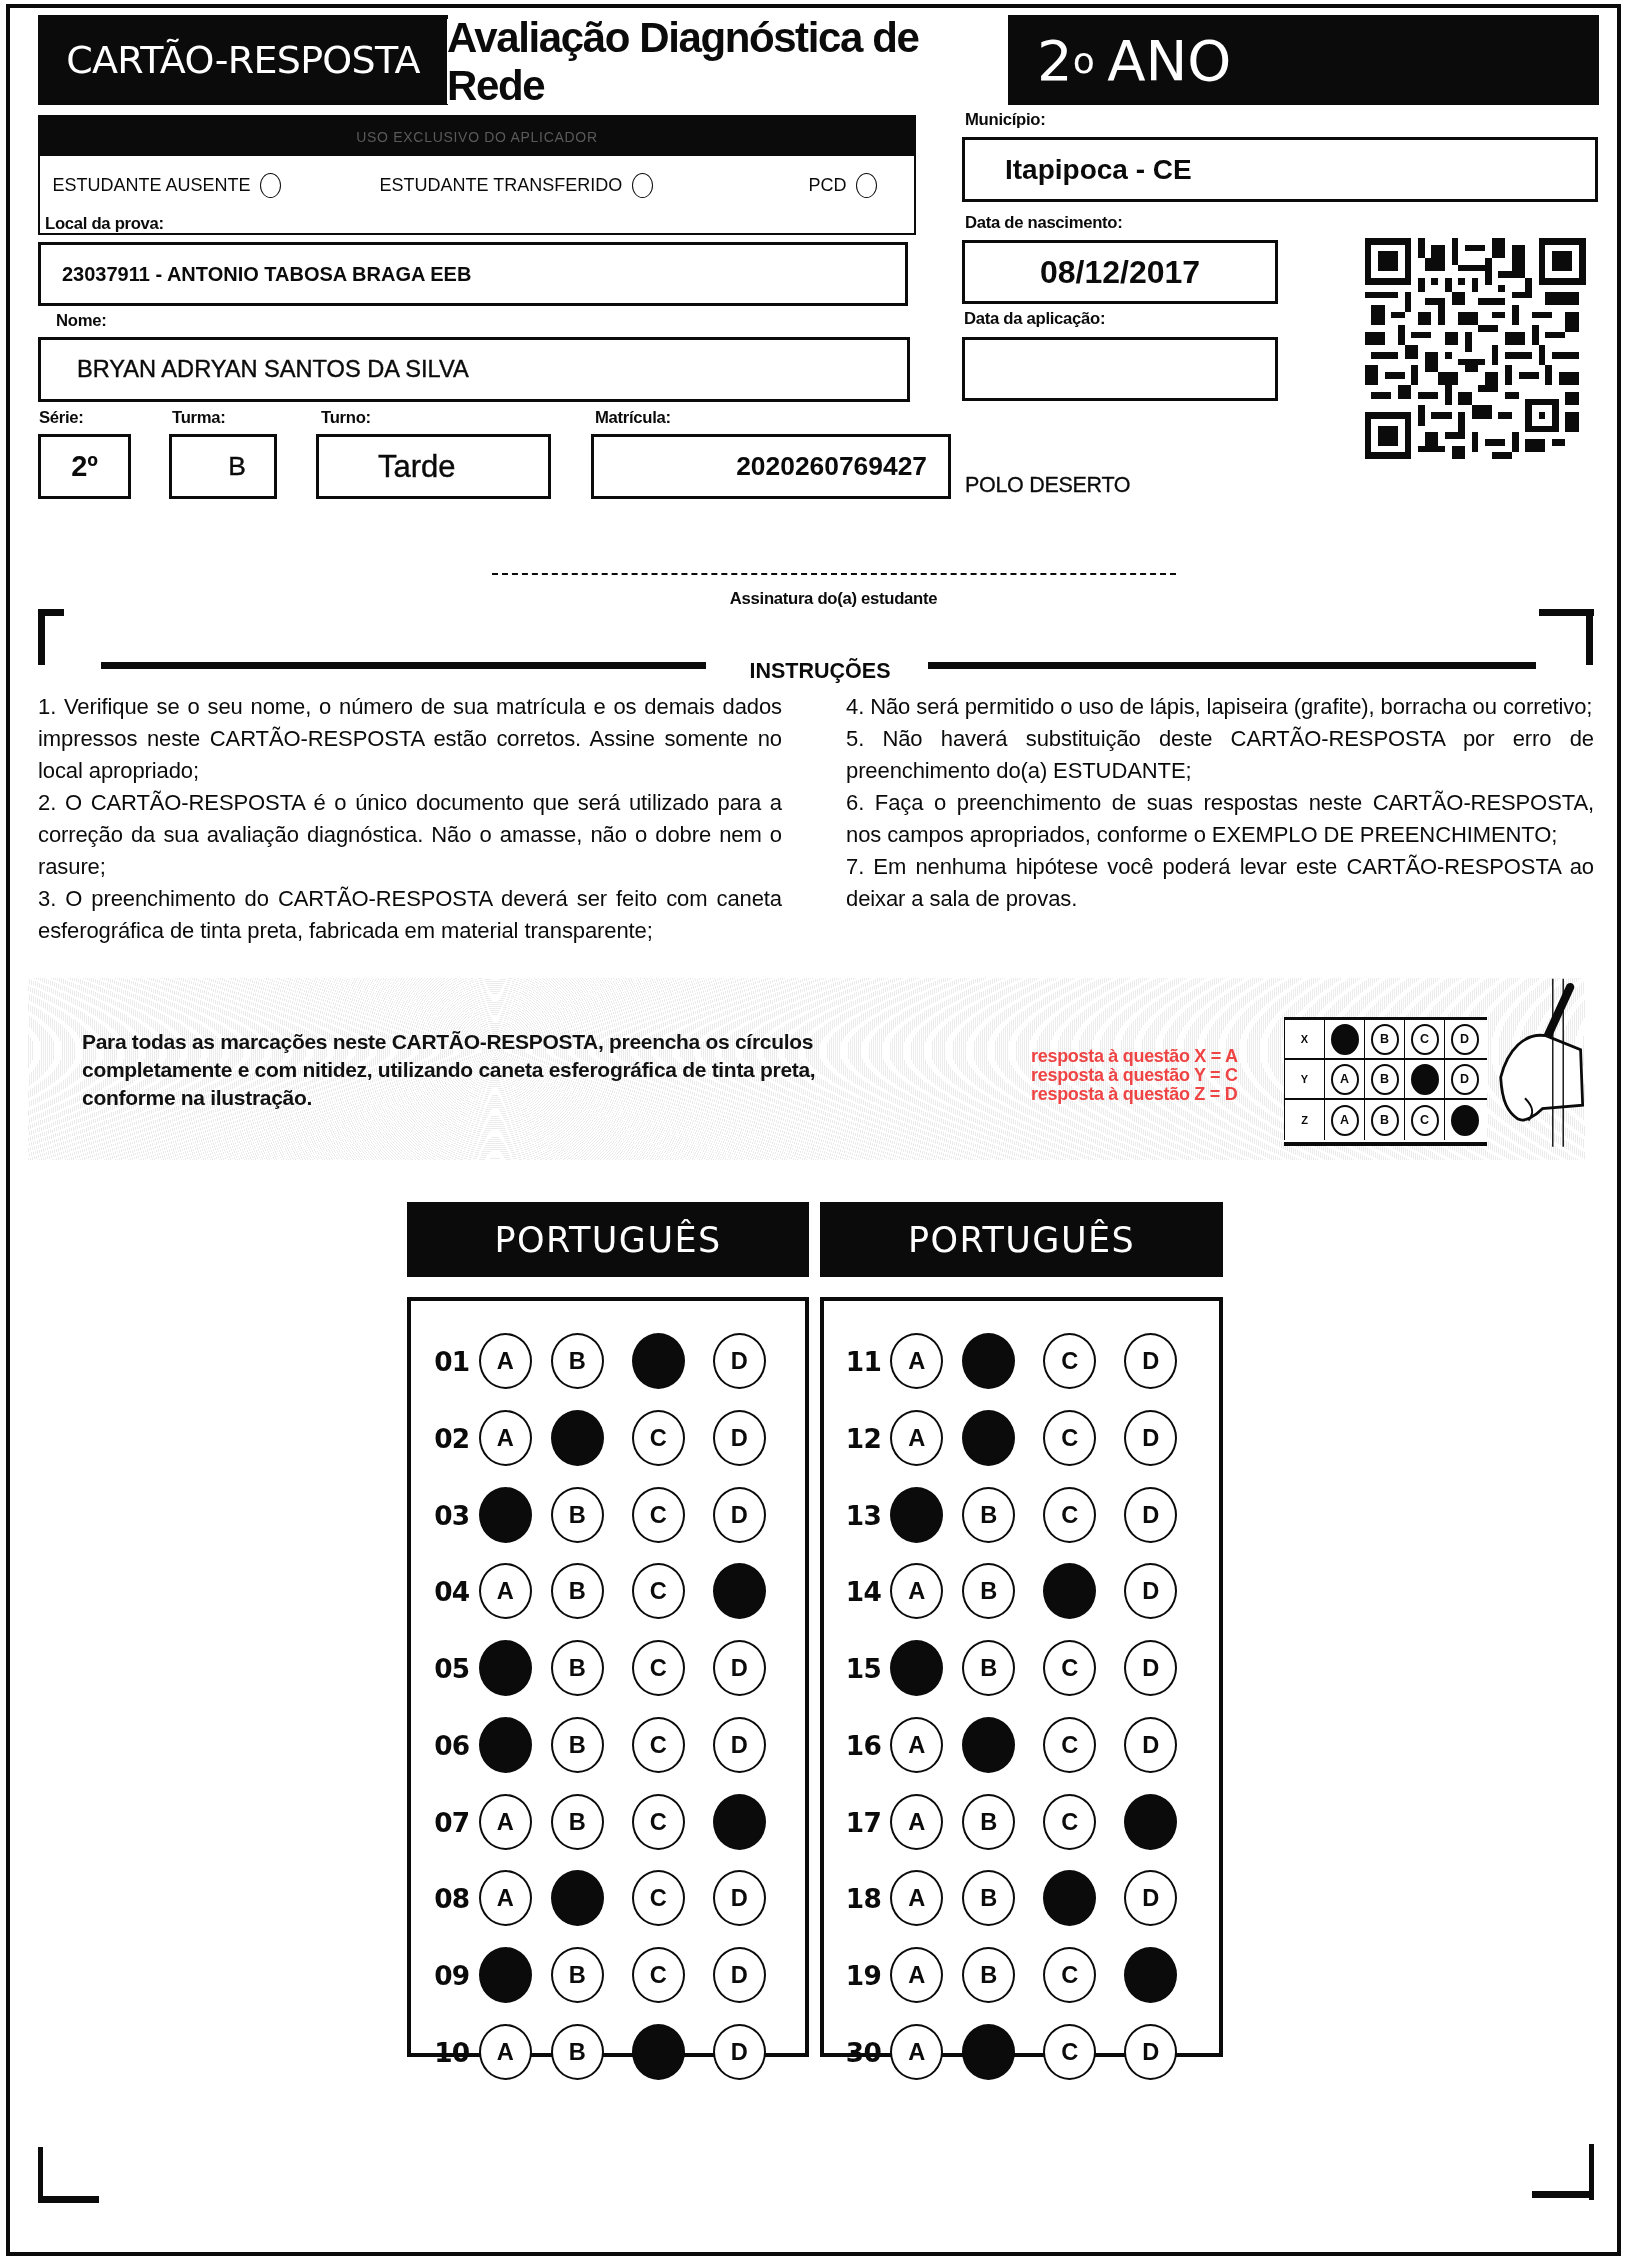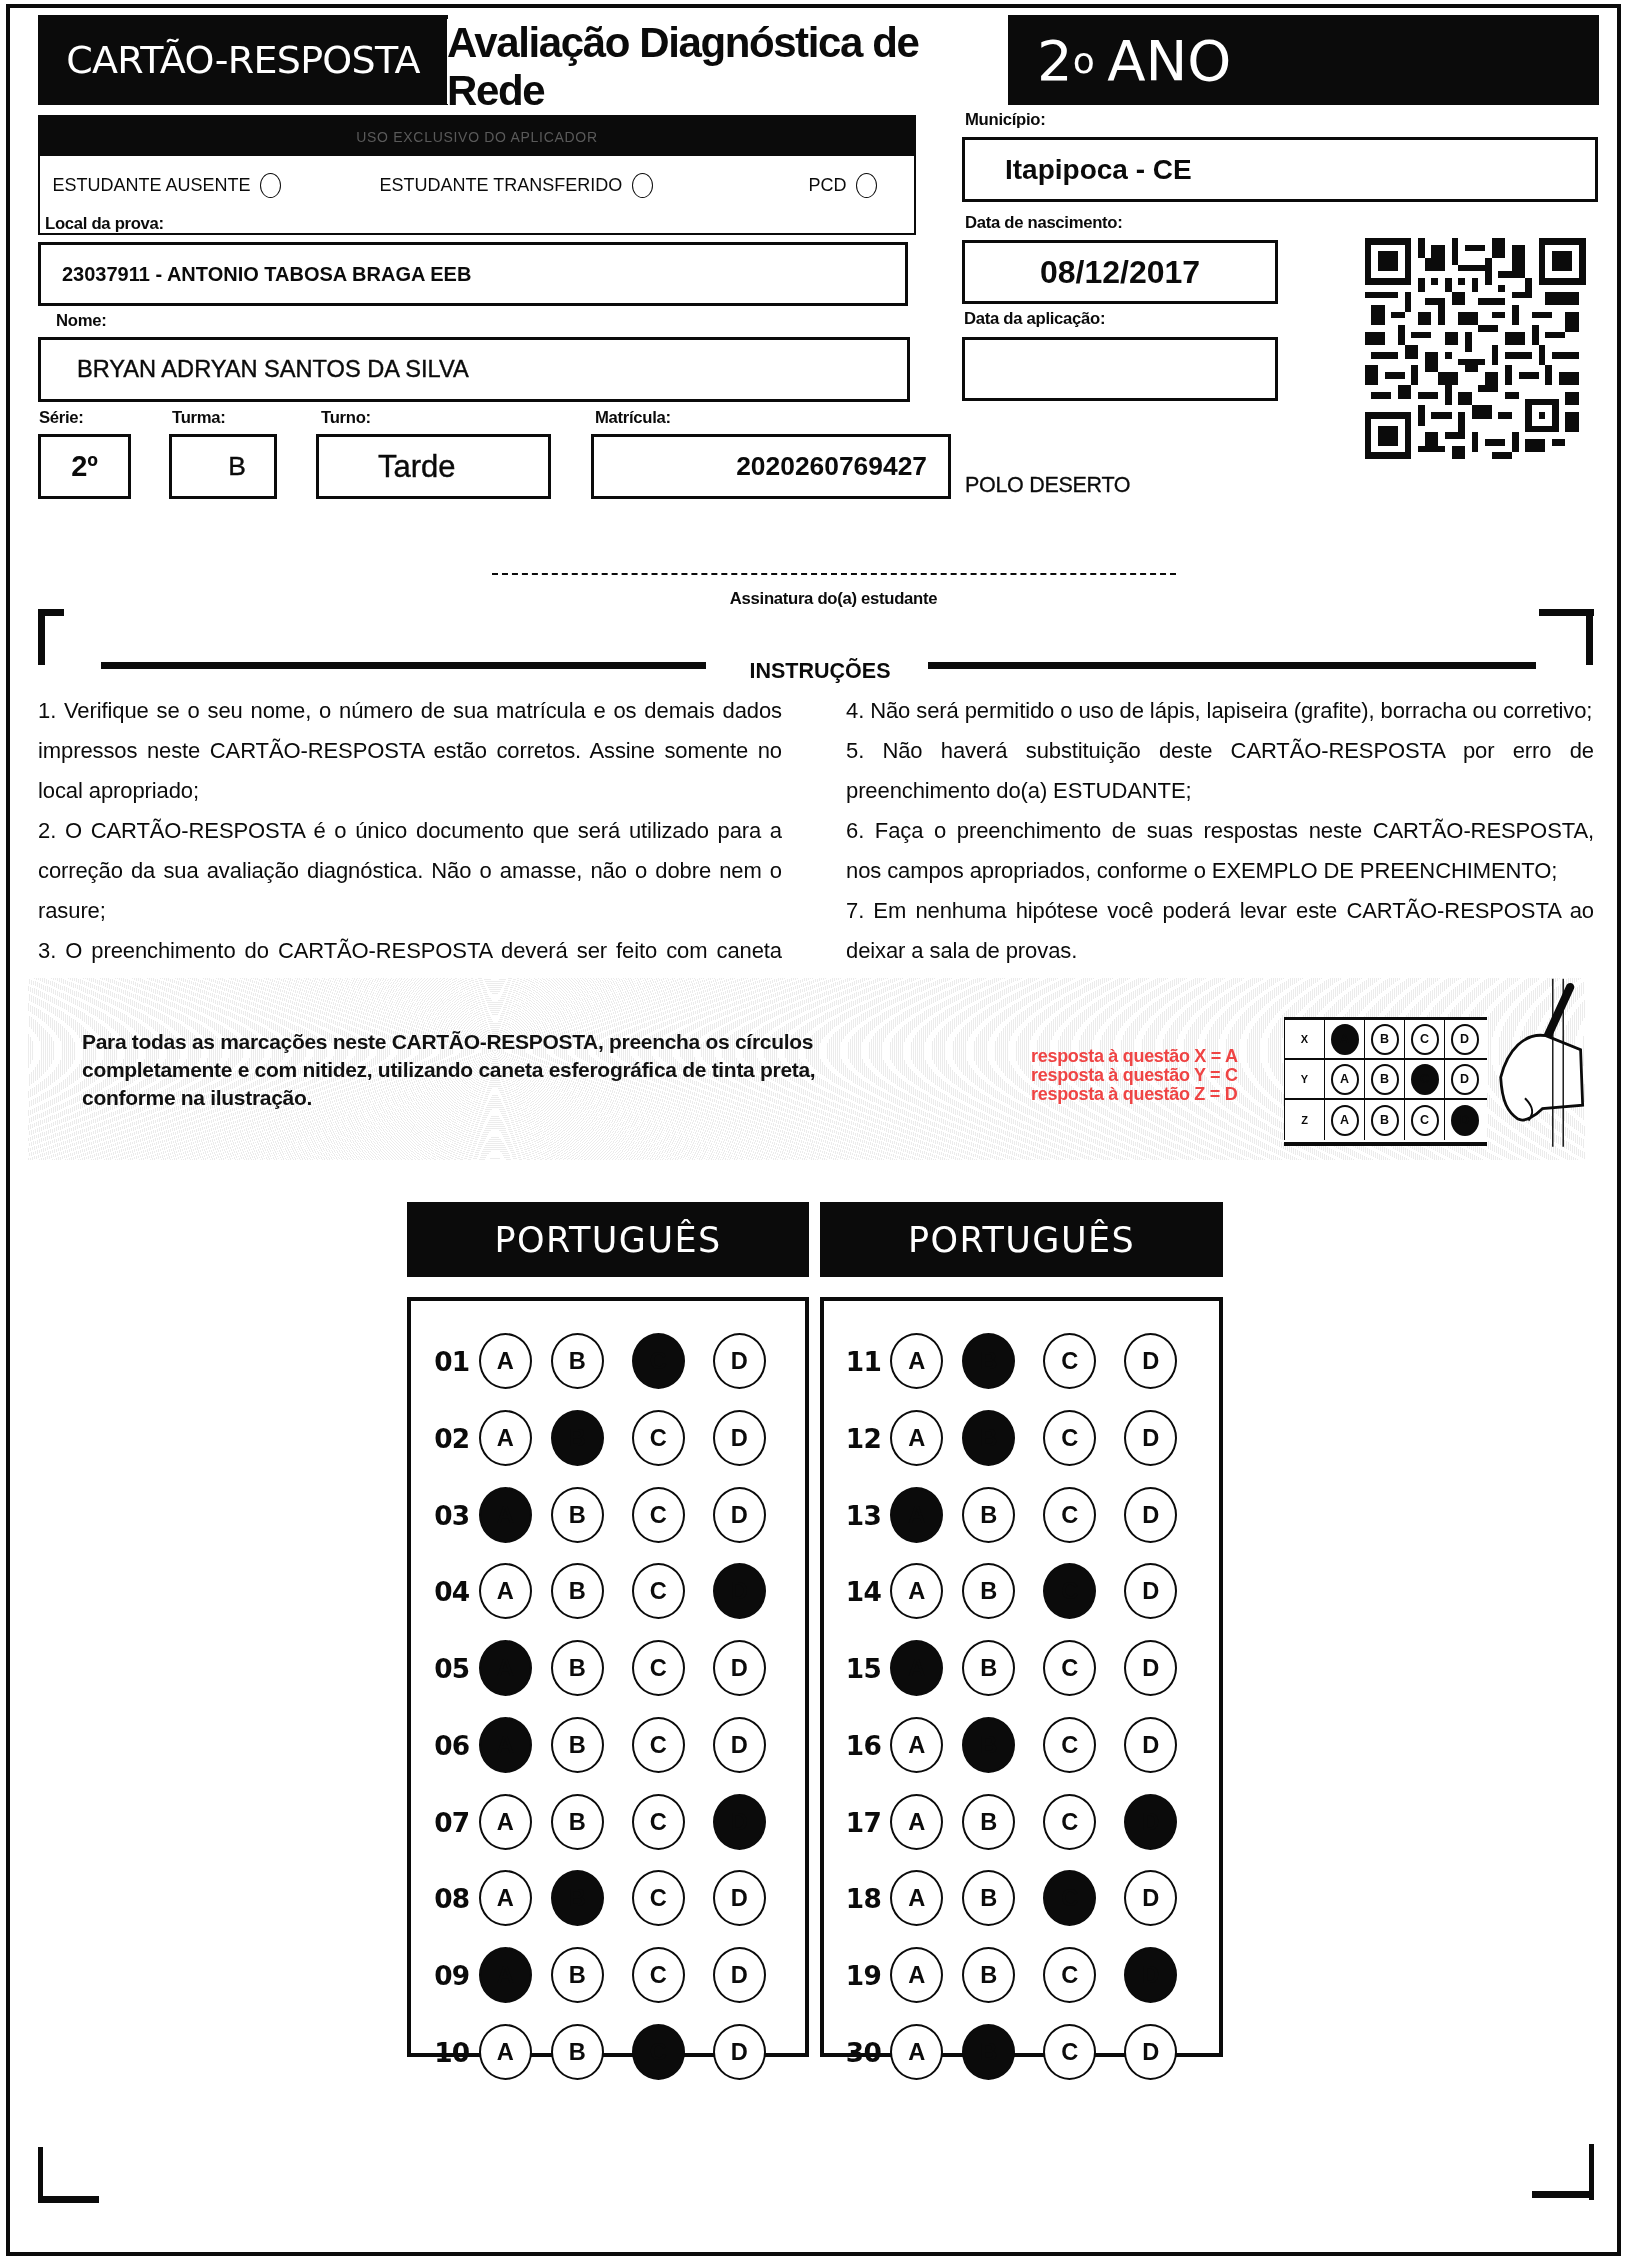--- a/index.html
+++ b/index.html
@@ -7,21 +7,21 @@
   body { position: relative; font-family: "Liberation Sans", sans-serif; color: #0b0b0b; }
   .abs { position: absolute; }
 
   .page-border { left: 5.6px; top: 4.2px; width: 1615px; height: 2252px; border: 4.9px solid #0b0b0b; }
 
   
   .hdr-title-box { left: 38px; top: 15.3px; width: 410px; height: 90px; background: #0b0b0b; color: #fff;
     display: flex; align-items: center; justify-content: center; font-family: "DejaVu Sans", sans-serif;
     font-size: 38px; transform-origin: left center; letter-spacing: -0.7px; }
   .hdr-eval-box { left: 447px; top: 19px; width: 561px; height: 85px; background: #fff;
-    display: flex; justify-content: center; font-weight: bold; font-size: 42px; letter-spacing: -1.4px; }
+    display: flex; align-items: center; justify-content: center; font-weight: bold; font-size: 42px; letter-spacing: -1.4px; }
   .hdr-grade-box { left: 1008px; top: 15.3px; width: 591px; height: 90px; background: #0b0b0b; color: #fff;
     display: flex; align-items: center; padding-left: 29px; font-size: 56px; font-family: "DejaVu Sans", sans-serif; }
   .hdr-grade-box sup { font-size: 36px; vertical-align: 16.7px; }
 
   
   .apl-box { left: 38px; top: 115px; width: 878px; height: 120px; border: 2.8px solid #0b0b0b; }
   .apl-strip { position: absolute; left: 0; top: 0; right: 0; height: 39px; background: #0b0b0b; color: #5a5a5a;
     font-size: 14px; display: flex; align-items: center; justify-content: center; letter-spacing: 0.7px; }
   .apl-row { position: absolute; left: 12.5px; right: 12.5px; top: 49px; height: 39px; display: flex; align-items: center; font-size: 18px; }
   .apl-item { display: flex; align-items: center; gap: 9.7px; }
@@ -33,21 +33,21 @@
 
   .qr { left: 1364px; top: 238px; width: 222px; height: 221px; }
 
   .sig-line { left: 492px; top: 573px; width: 684px; height: 0; border-top: 2.8px dashed #0b0b0b; }
   .sig-lbl { left: 486px; top: 589px; width: 695px; text-align: center; font-size: 16.7px; font-weight: bold; letter-spacing: -0.3px; }
 
   .corner { position: absolute; background: #0b0b0b; }
 
   .instr-line { height: 7px; background: #0b0b0b; top: 662px; }
   .instr-title { left: 709px; top: 659px; width: 222px; text-align: center; font-size: 21.5px; font-weight: bold; letter-spacing: 0px; }
-  .instr-col { top: 691px; font-size: 22px; line-height: 40px; text-align: justify; letter-spacing: -0.1px; }
+  .instr-col { top: 691px; font-size: 22px; line-height: 32px; text-align: justify; letter-spacing: -0.1px; }
   .instr-col p { margin: 0; }
 
   .example-band { left: 28px; top: 978px; width: 1557px; height: 182px;
     background: repeating-radial-gradient(circle at 30% 40%, #ececec 0 0.7px, #ffffff 0.7px 2.1px); opacity: 1; }
   .example-text { left: 82px; top: 1028px; width: 792px; font-size: 21px; font-weight: bold; line-height: 28px; color:#111; letter-spacing: -0.3px; }
   .example-answers { left: 1031px; top: 1047px; font-size: 18px; font-weight: bold; line-height: 19px; color: #ef4444; letter-spacing: -0.3px; }
   .ex-grid { left: 1284px; top: 1017px; width: 203px; height: 129px; border-top: 3.5px solid #0b0b0b; border-bottom: 4.2px solid #0b0b0b; background: #fff; }
   .ex-row { display: flex; height: 40px; border-bottom: 2.8px solid #0b0b0b; }
   .ex-row:last-child { border-bottom: none; }
   .ex-cell { width: 40px; border-left: 1.4px solid #0b0b0b; display: flex; align-items: center; justify-content: center; font-size: 11px; font-weight: bold; }

